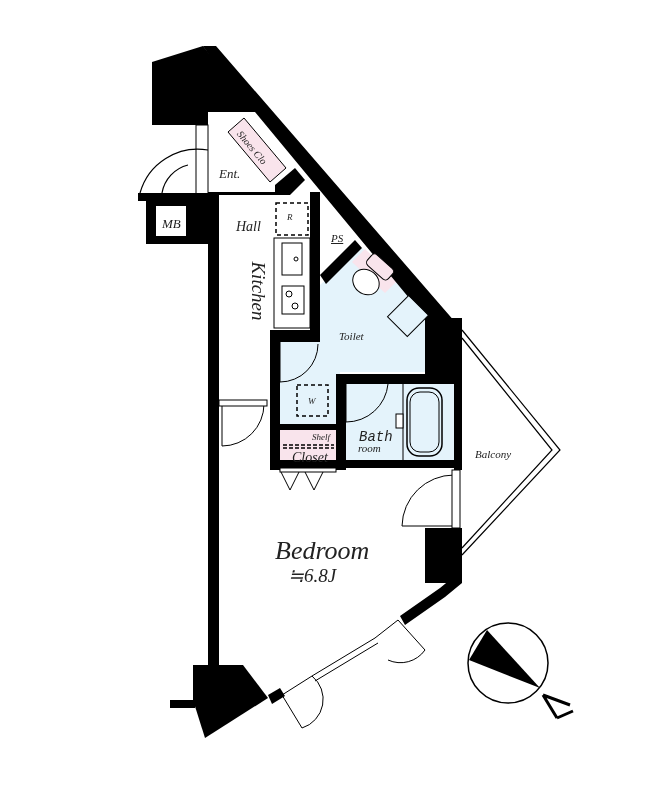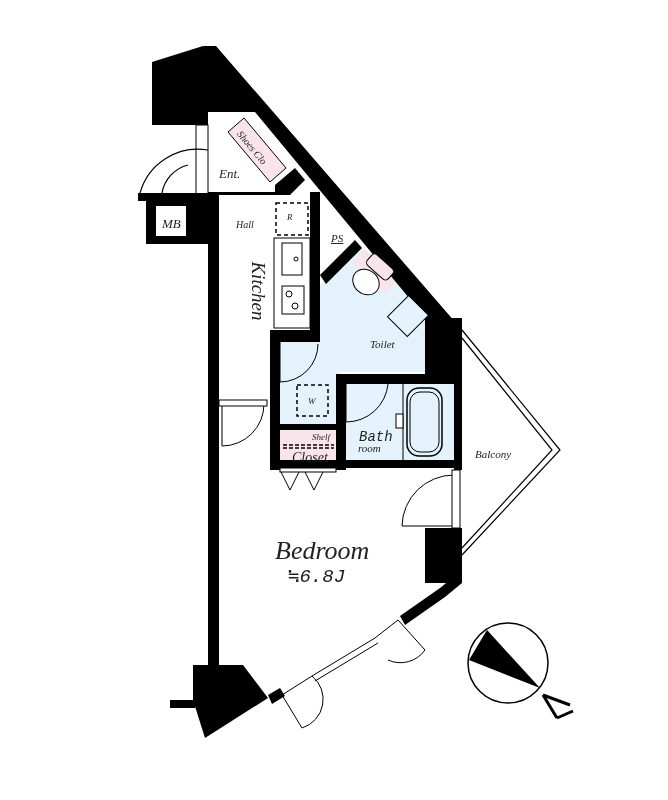--- a/index.html
+++ b/index.html
@@ -86,25 +86,25 @@
   <g>
     <circle cx="508" cy="663" r="40" fill="#fff" stroke="#000" stroke-width="1.5"></circle>
     <polygon points="487,630 469,660 540,688" fill="#000"></polygon>
     <path d="M543,695 L570,705 M543,695 L557,718 M557,718 L573,711" fill="none" stroke="#000" stroke-width="3"></path>
   </g>
 </svg>
 
 <div class="lbl" style="left:219px;top:166px;font-size:13px;">Ent.</div>
 <div class="lbl" style="left:232px;top:142px;font-size:10px;transform:rotate(50deg);transform-origin:center;">Shoes Clo</div>
 <div class="lbl" style="left:162px;top:216px;font-size:13px;">MB</div>
-<div class="lbl" style="left:236px;top:219px;font-size:10px;">Hall</div>
+<div class="lbl" style="left:236px;top:219px;font-size:14px;">Hall</div>
 <div class="lbl" style="left:287px;top:212px;font-size:9px;">R</div>
 <div class="lbl" style="left:331px;top:232px;font-size:11px;text-decoration:underline;">PS</div>
 <div class="lbl" style="left:228px;top:280px;font-size:19px;transform:rotate(90deg);transform-origin:center;">Kitchen</div>
-<div class="lbl" style="left:339px;top:338px;font-size:11px;margin-left:31px;">Toilet</div>
+<div class="lbl" style="left:339px;top:330px;font-size:11px;">Toilet</div>
 <div class="lbl" style="left:308px;top:396px;font-size:9px;">W</div>
 <div class="lbl" style="left:312px;top:432px;font-size:9px;">Shelf</div>
 <div class="lbl" style="left:292px;top:450px;font-size:14px;">Closet</div>
 <div class="lbl" style="left:359px;top:429px;font-size:14px;font-family:Liberation Mono, monospace;">Bath</div>
 <div class="lbl" style="left:358px;top:442px;font-size:11px;font-family:Liberation Serif, serif;">room</div>
 <div class="lbl" style="left:475px;top:448px;font-size:11px;">Balcony</div>
 <div class="lbl" style="left:275px;top:536px;font-size:26px;">Bedroom</div>
-<div class="lbl" style="left:288px;top:564px;font-size:19px;font-family:Liberation Mono, monospace;">≒6.8J</div>
+<div class="lbl" style="left:288px;top:564px;font-size:19px;">≒6.8J</div>
 
 </body></html>

